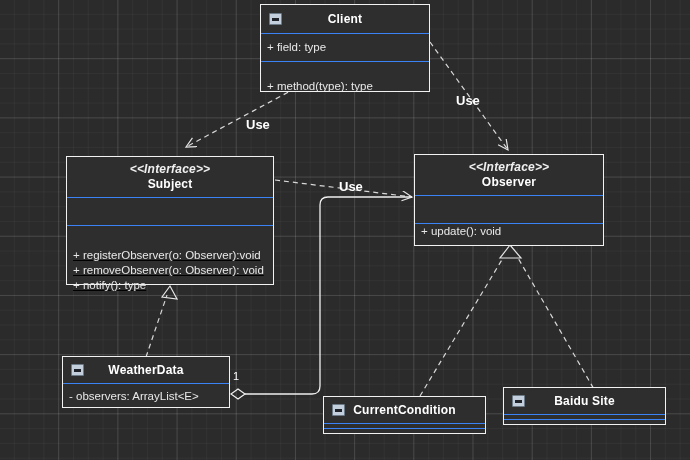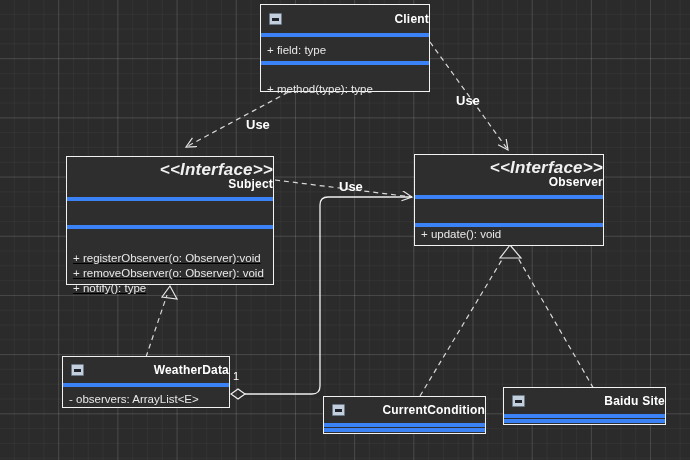--- a/index.html
+++ b/index.html
@@ -37,38 +37,38 @@
     height: 460px;
     pointer-events: none;
   }
   .uml-box {
     position: absolute;
     border: 1px solid #f2f2f2;
     background: #2e2e2e;
     box-sizing: border-box;
   }
   .compartment {
-    border-top: 4px solid #3b82f6;
+    border-top: 1px solid #3b82f6;
     box-sizing: border-box;
   }
   .compartment.first { border-top: none; }
   .title-bar {
     position: relative;
     box-sizing: border-box;
-    text-align: right;
+    text-align: center;
     color: #ffffff;
     font-weight: bold;
     font-size: 12px;
     letter-spacing: 0.2px;
   }
   .stereo {
     display: block;
     font-style: italic;
     font-weight: bold;
-    font-size: 17px;
+    font-size: 12px;
     color: #f0f0f0;
   }
   .cls-icon {
     position: absolute;
     left: 8px;
     top: 50%;
     transform: translateY(-50%);
     width: 13px;
     height: 12px;
     background: #c3cfdd;

